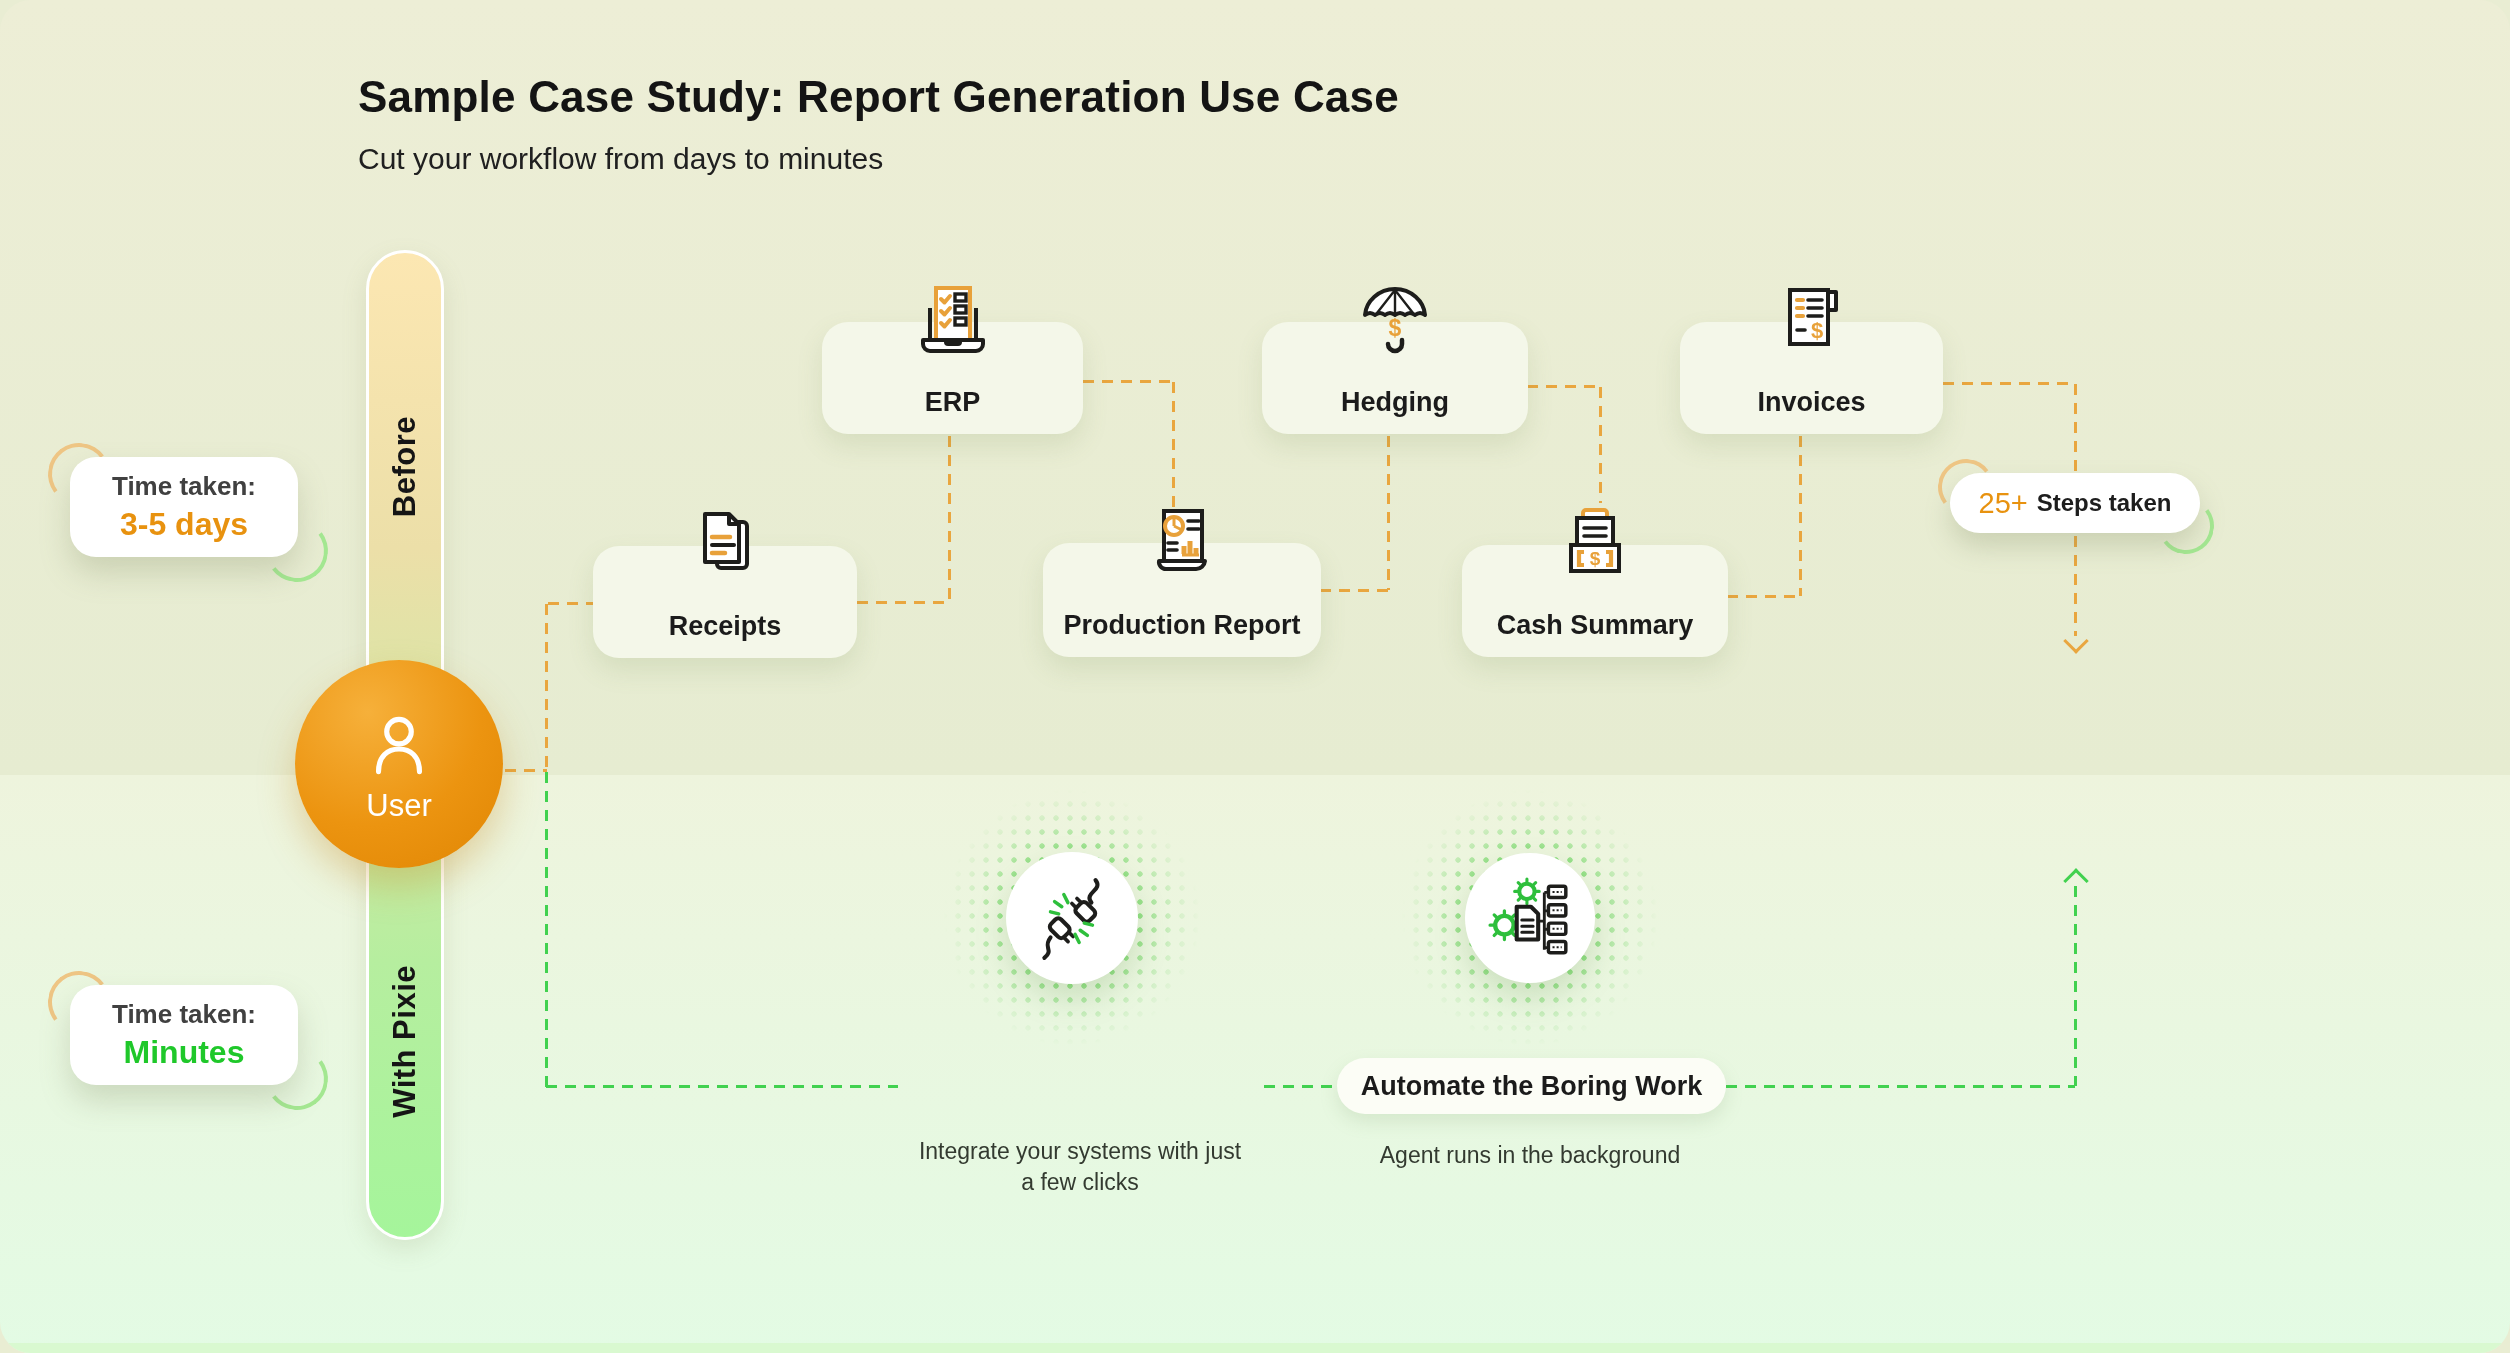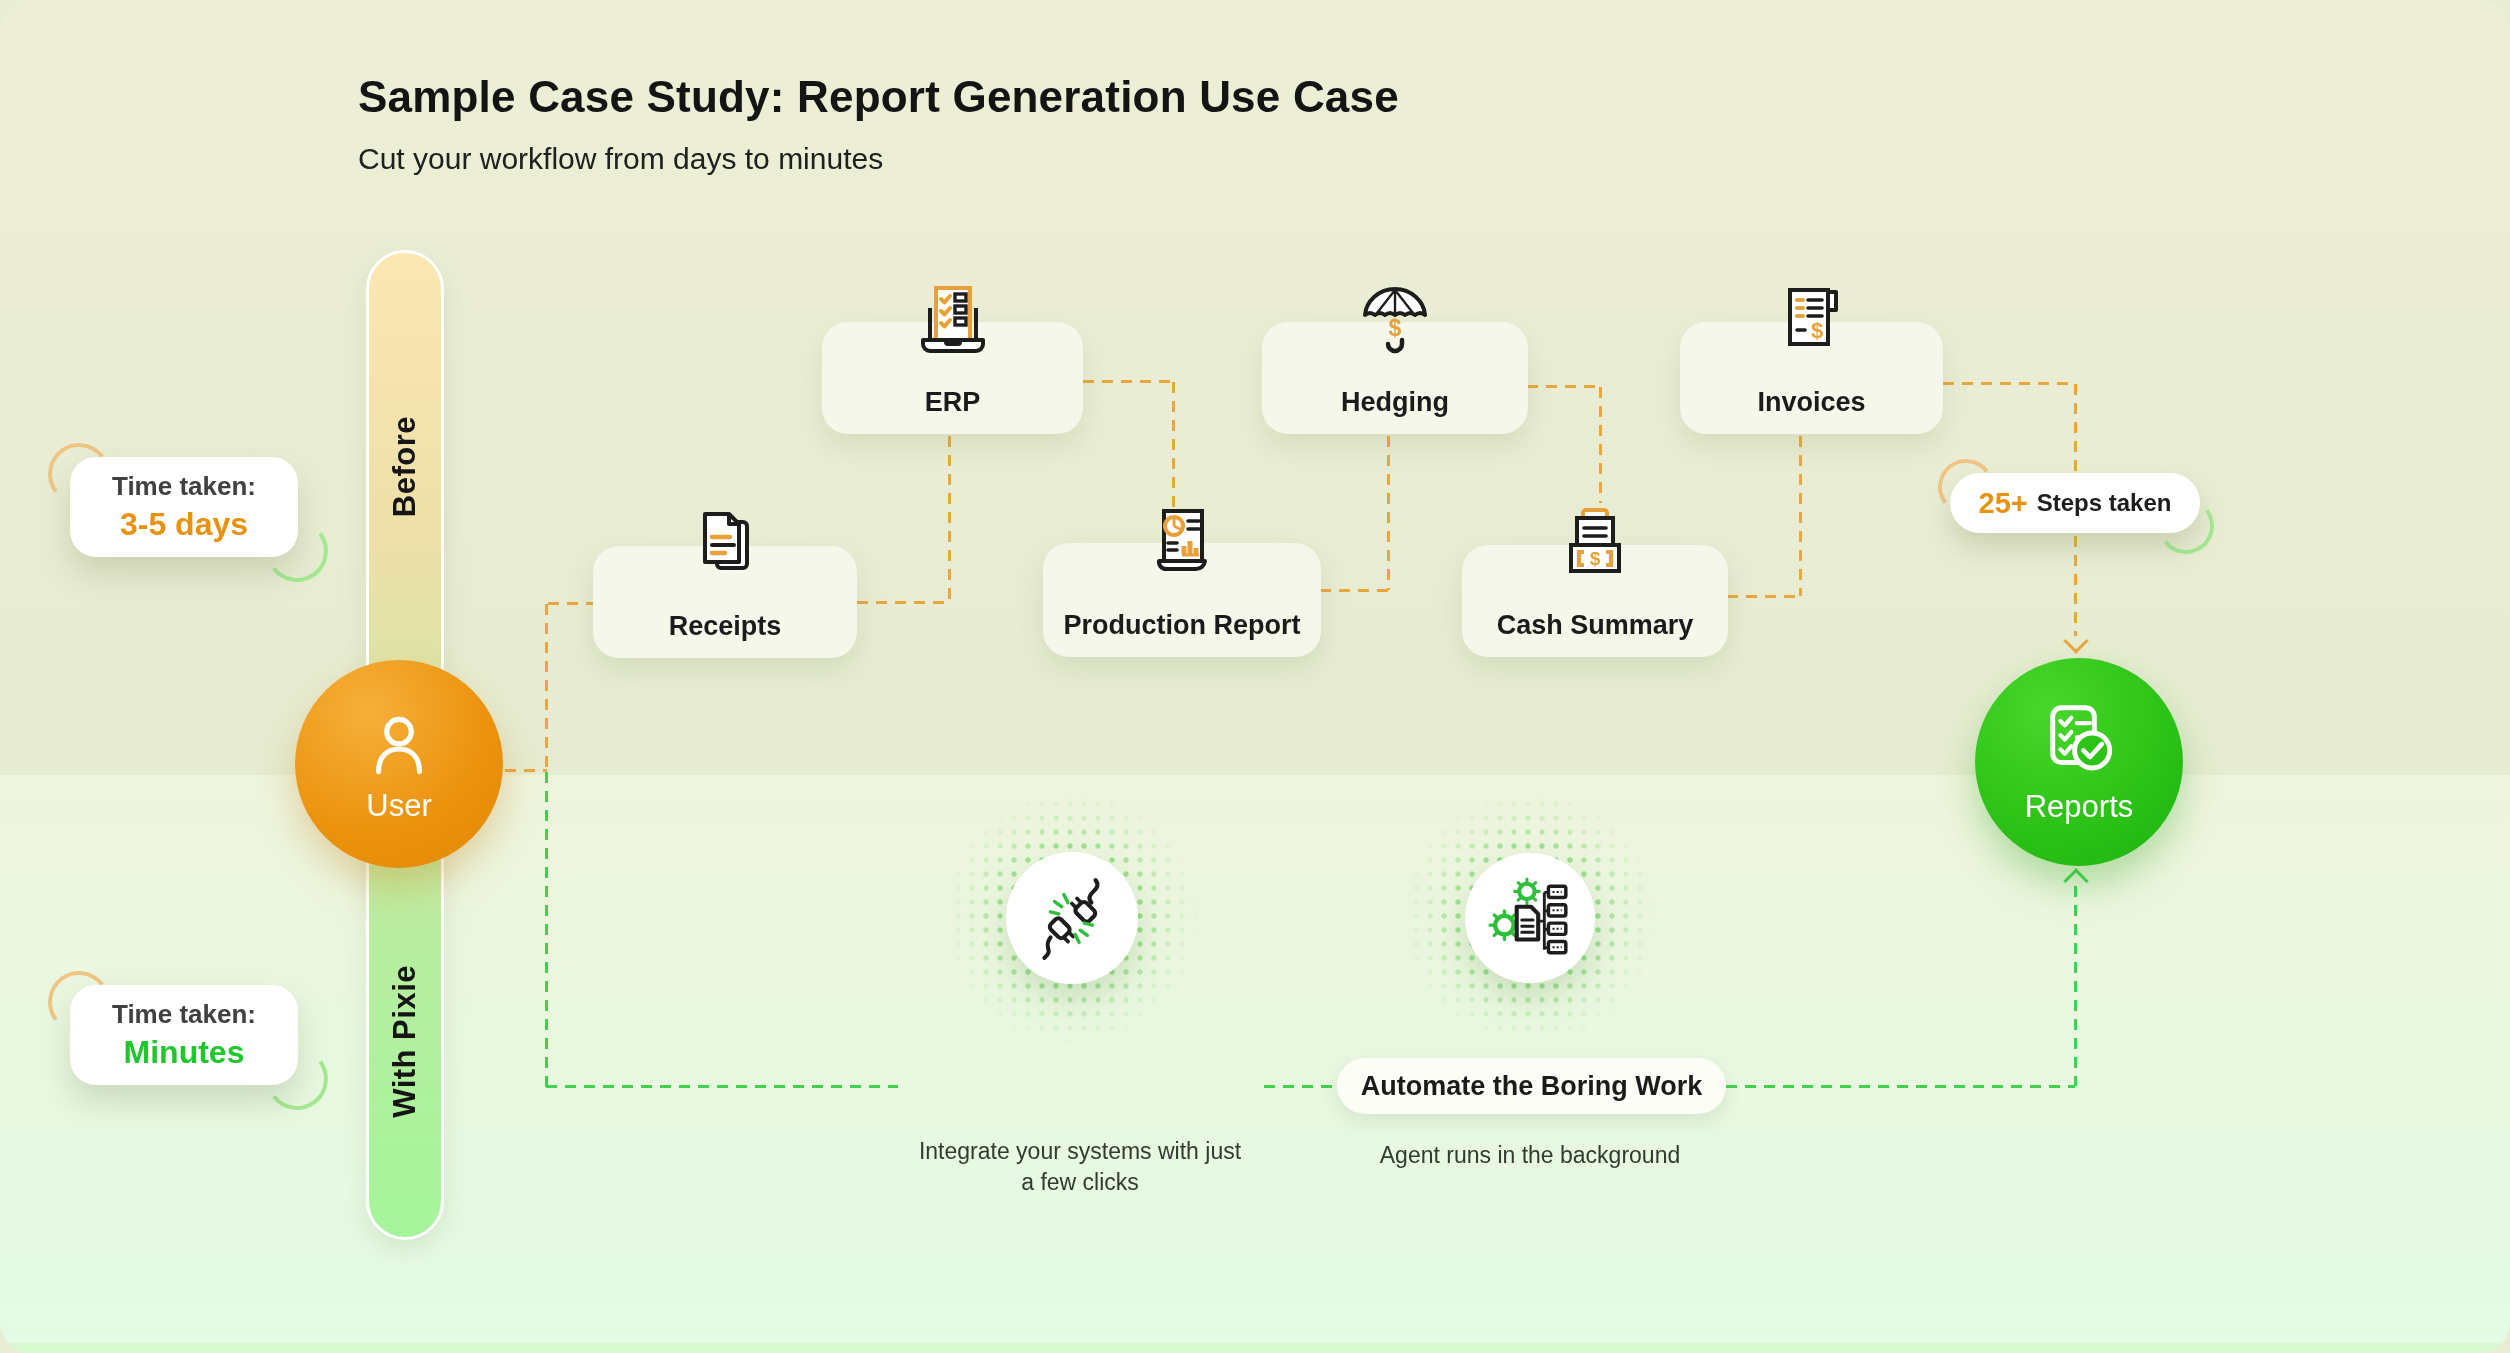--- a/index.html
+++ b/index.html
@@ -62,21 +62,21 @@
         box-shadow:0 14px 30px rgba(110,160,90,.25);display:flex;align-items:center;justify-content:center;}
   .pixie-pill{position:absolute;height:56px;background:#fcfdf6;border-radius:28px;z-index:4;
         display:flex;align-items:center;justify-content:center;
         box-shadow:0 8px 18px rgba(130,160,110,.18);font-size:27px;font-weight:600;color:#1b1b1b;}
   .pixie-desc{position:absolute;text-align:center;font-size:23px;line-height:1.35;color:#333a30;z-index:4;}
 
   
   .steps-badge{position:absolute;left:1950px;top:473px;width:250px;height:60px;background:#ffffff;
         border-radius:30px;z-index:4;display:flex;align-items:center;justify-content:center;gap:9px;
         box-shadow:0 14px 26px rgba(130,140,100,.28);}
-  .steps-badge .cnt{font-size:29px;font-weight:700;color:#E8920F;}
+  .steps-badge .cnt{font-size:29px;font-weight:400;color:#E8920F;}
   .steps-badge .stx{font-size:24px;font-weight:600;color:#1d1d1d;}
 
   
   .dash-h,.dash-v{position:absolute;z-index:1;}
   .dash-h{height:3px;}
   .dash-v{width:3px;}
   .o.dash-h{background:repeating-linear-gradient(90deg,#E9A63F 0 11px,transparent 11px 19px);}
   .o.dash-v{background:repeating-linear-gradient(180deg,#E9A63F 0 11px,transparent 11px 19px);}
   .g.dash-h{background:repeating-linear-gradient(90deg,#41D14F 0 11px,transparent 11px 19px);}
   .g.dash-v{background:repeating-linear-gradient(180deg,#41D14F 0 11px,transparent 11px 19px);}
@@ -139,30 +139,20 @@
   </div>
 
   <div class="big-circle circle-user" style="left:295px;top:660px;">
     <svg width="86" height="86" viewBox="0 0 84 84">
       <circle cx="42" cy="27" r="12" fill="none" stroke="#ffffff" stroke-width="5"></circle>
       <path d="M22 66 c0 -15 9 -22 20 -22 s20 7 20 22" fill="none" stroke="#ffffff" stroke-width="5" stroke-linecap="round"></path>
     </svg>
     <div class="clabel">User</div>
   </div>
 
-  <div class="big-circle circle-reports" style="left:1975px;top:658px;">
-    <svg width="92" height="92" viewBox="0 0 84 84">
-      <rect x="18" y="8" width="38" height="50" rx="8" fill="none" stroke="#ffffff" stroke-width="4.5"></rect>
-      <path d="M25 20 l4 4 6 -7 M25 33 l4 4 6 -7 M25 46 l4 4 6 -7" fill="none" stroke="#ffffff" stroke-width="3.8" stroke-linecap="round" stroke-linejoin="round"></path>
-      <path d="M40 22 h12 M40 35 h7" stroke="#ffffff" stroke-width="3.8" stroke-linecap="round"></path>
-      <circle cx="54" cy="47" r="16" fill="#2ec317" stroke="#ffffff" stroke-width="4.5"></circle>
-      <path d="M46 47 l6 6 11 -12" fill="none" stroke="#ffffff" stroke-width="4.2" stroke-linecap="round" stroke-linejoin="round"></path>
-    </svg>
-    <div class="clabel">Reports</div>
-  </div>
 
   <div class="arc arc-tl" style="left:1938px;top:459px;width:48px;height:48px;"></div>
   <div class="arc arc-br" style="left:2158px;top:498px;width:48px;height:48px;"></div>
   <div class="steps-badge">
     <span class="cnt">25+</span>
     <span class="stx">Steps taken</span>
   </div>
 
   <div class="flow-card" style="left:822px;top:322px;width:261px;height:112px;">
     <svg class="flow-icon" viewBox="0 0 84 84">

